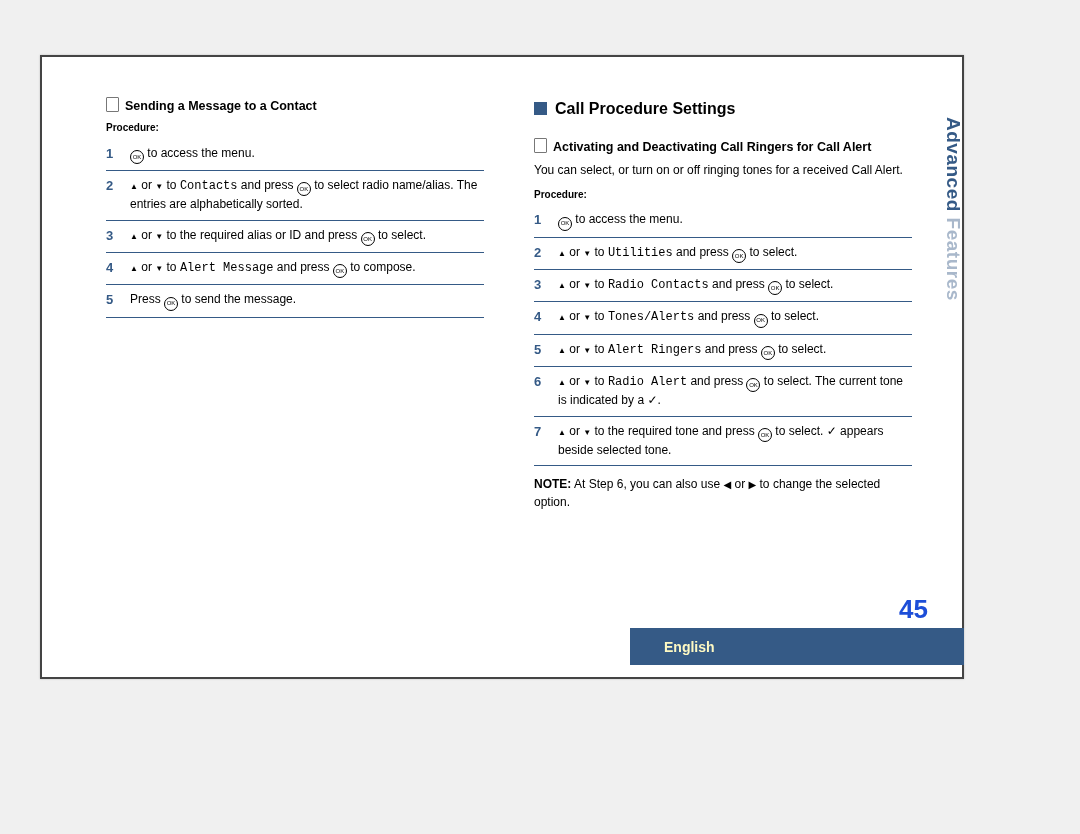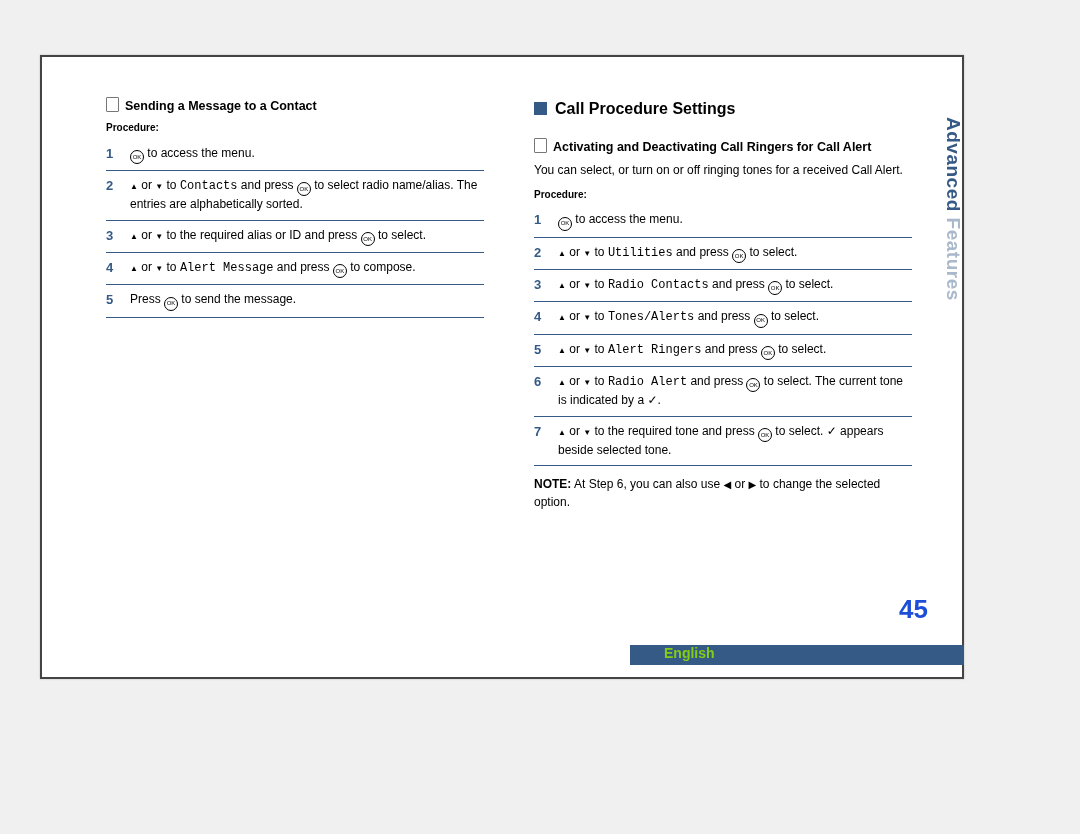--- a/index.html
+++ b/index.html
@@ -134,27 +134,27 @@
     bottom: 52px;
     font-size: 26px;
     font-weight: bold;
     color: #1d4ed8;
   }
   .lang-bar {
     position: absolute;
     right: -2px;
     bottom: 12px;
     width: 300px;
-    height: 20px;
+    height: 37px;
     background: #355a86;
-    color: #84cc16;
+    color: #fef9c3;
     font-weight: bold;
     font-size: 14px;
     display: flex;
-    align-items: flex-start;
+    align-items: center;
     padding-left: 34px;
   }
 </style>
 </head>
 <body>
 
 <div class="page">
 
   <div class="content">
 

